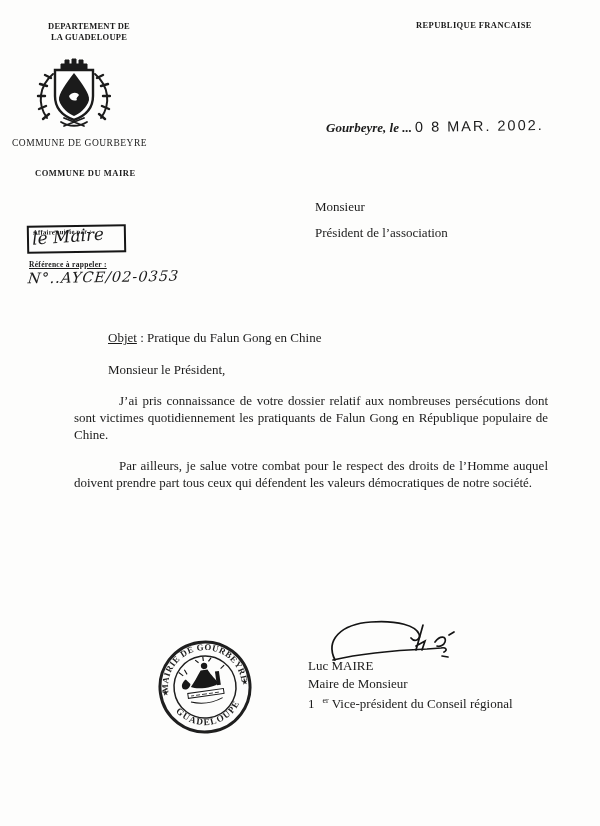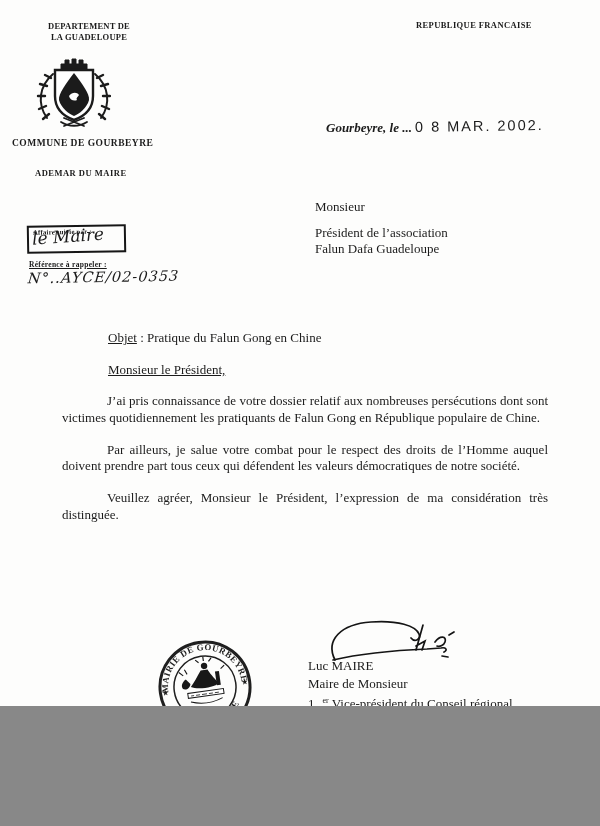--- a/index.html
+++ b/index.html
@@ -1,26 +1,26 @@
 <!DOCTYPE html>
 <html><head>
 <meta charset="utf-8">
 <style>
   html,body{margin:0;padding:0;background:#888;}
   #page{
-    position:relative;width:600px;height:706px;margin:0 auto;
+    position:relative;width:600px;height:826px;margin:0 auto;
     background:#fdfdfc;color:#1b1b1b;overflow:hidden;
     font-family:"Liberation Serif", serif;
   }
   .abs{position:absolute;}
   
   .dept{left:33px;top:21px;width:112px;text-align:center;
         font-size:8.5px;font-weight:bold;line-height:11px;letter-spacing:.2px;}
   .coat{left:33px;top:56px;}
-  .commune{left:12px;top:138px;font-size:9.5px;font-weight:bold;letter-spacing:.5px;}
+  .commune{left:12px;top:138px;font-size:9.5px;font-weight:normal;letter-spacing:.5px;}
   .cabinet{left:35px;top:168px;font-size:8.5px;font-weight:bold;letter-spacing:.5px;}
   
   .republique{left:392px;top:20px;font-size:8.5px;font-weight:bold;letter-spacing:.4px;padding-left:24px;}
   .dateline{left:326px;top:119px;font-size:13px;font-style:italic;font-weight:bold;white-space:nowrap;}
   .datestamp{display:inline-block;font-family:"Liberation Sans",sans-serif;font-style:normal;
              font-weight:normal;font-size:14.5px;letter-spacing:2px;
              transform:rotate(-1deg) translateY(-1px);}
   
   .recip{font-size:13px;left:315px;white-space:nowrap;margin-top:39px;}
   .recip1{top:160px;} .recip2{top:186px;} .recip3{top:202px;}
@@ -31,23 +31,23 @@
                 letter-spacing:.2px;white-space:nowrap;}
   .hand{font-family:"DejaVu Serif", serif;font-style:italic;}
   .affairevalue{position:absolute;left:3px;top:-1px;font-size:17px;
                 transform:rotate(-3deg);white-space:nowrap;}
   .reflabel{left:29px;top:260px;font-size:7.5px;font-weight:bold;letter-spacing:.3px;text-decoration:underline;}
   .refvalue{left:28px;top:269px;font-size:14.5px;letter-spacing:1px;
             transform:skewX(-6deg) rotate(-1deg);white-space:nowrap;}
   
   .objet{left:108px;top:330px;font-size:13px;white-space:nowrap;}
   .objet .u{text-decoration:underline;}
-  .salut{left:108px;top:362px;font-size:13px;white-space:nowrap;text-decoration:underline;}
+  .salut{left:108px;top:362px;font-size:13px;white-space:nowrap;}
   .body{left:62px;top:393px;width:486px;font-size:13px;line-height:16.8px;text-align:justify;}
-  .body p{margin:0 0 15px 0;text-indent:45px;}
+  .body p{margin:0 0 15px 12px;text-indent:45px;}
   
   .sigdraw{left:323px;top:616px;}
   .sigblock{left:308px;top:657px;font-size:13px;line-height:17.5px;white-space:nowrap;}
   .sigblock sup{font-size:8px;margin-left:8px;}
   
   .seal{left:157px;top:639px;}
   svg text{font-family:"Liberation Serif", serif;}
 </style>
 </head>
 <body>
@@ -78,50 +78,48 @@
       <g>
         <path d="M62,18 C76,30 78,48 68,62"></path>
         <path d="M64,22 l6,-3 M68,30 l7,-2 M70,40 l7,0 M69,50 l7,3 M66,58 l6,5" stroke-width="2.4"></path>
       </g>
 
       <path d="M28,66 C36,71 46,71 54,66 M31,70 L51,62 M51,70 L31,62" stroke-width="1.8"></path>
     </g>
   </svg>
 
   <div class="abs commune">COMMUNE DE GOURBEYRE</div>
-  <div class="abs cabinet">ADEMAR DU MAIRE</div>
+  <div class="abs cabinet">COMMUNE DU MAIRE</div>
 
   <div class="abs republique">REPUBLIQUE FRANCAISE</div>
 
   <div class="abs dateline">
     <span>Gourbeyre, le ...</span>
     <span class="datestamp">0 8  MAR.  2002.</span>
   </div>
 
   <div class="abs recip recip1">Monsieur</div>
   <div class="abs recip recip2">Président de l’association</div>
-  <div class="abs recip recip3">Falun Dafa Guadeloupe</div>
 
   <div class="abs affairebox">
     <span class="affairelabel">Affaire suivie par :</span>
     <span class="affairevalue hand">le Maire</span>
   </div>
 
   <div class="abs reflabel">Référence à rappeler :</div>
   <div class="abs refvalue hand">N°..AYCE/02-0353</div>
 
   <div class="abs objet">
     <span class="u">Objet</span><span> : Pratique du Falun Gong en Chine</span>
   </div>
   <div class="abs salut">Monsieur le Président,</div>
 
   <div class="abs body">
     <p>J’ai pris connaissance de votre dossier relatif aux nombreuses persécutions dont sont victimes quotidiennement les pratiquants de Falun Gong en République populaire de Chine.</p>
     <p>Par ailleurs, je salue votre combat pour le respect des droits de l’Homme auquel doivent prendre part tous ceux qui défendent les valeurs démocratiques de notre société.</p>
-    <p>Veuillez agréer, Monsieur le Président, l’expression de ma considération très distinguée.</p>
   </div>
 
   <svg class="abs sigdraw" width="135" height="50" viewBox="0 0 135 50">
     <g stroke="#141414" fill="none" stroke-width="1.7" stroke-linecap="round">
       <path d="M12,44 C2,24 18,8 48,6 C75,4 93,10 96,18 C98,23 92,27 88,22"></path>
       <path d="M10,44 C40,37 80,34 104,33 L118,32 C123,31 125,34 121,36"></path>
       <path d="M100,9 L93,34 M93,30 l9,-5 l-3,9"></path>
       <path d="M112,26 c5,-7 12,-6 10,0 c-1,3 -5,5 -8,4"></path>
       <path d="M126,19 l5,-3 M119,40 l6,1"></path>
     </g>

